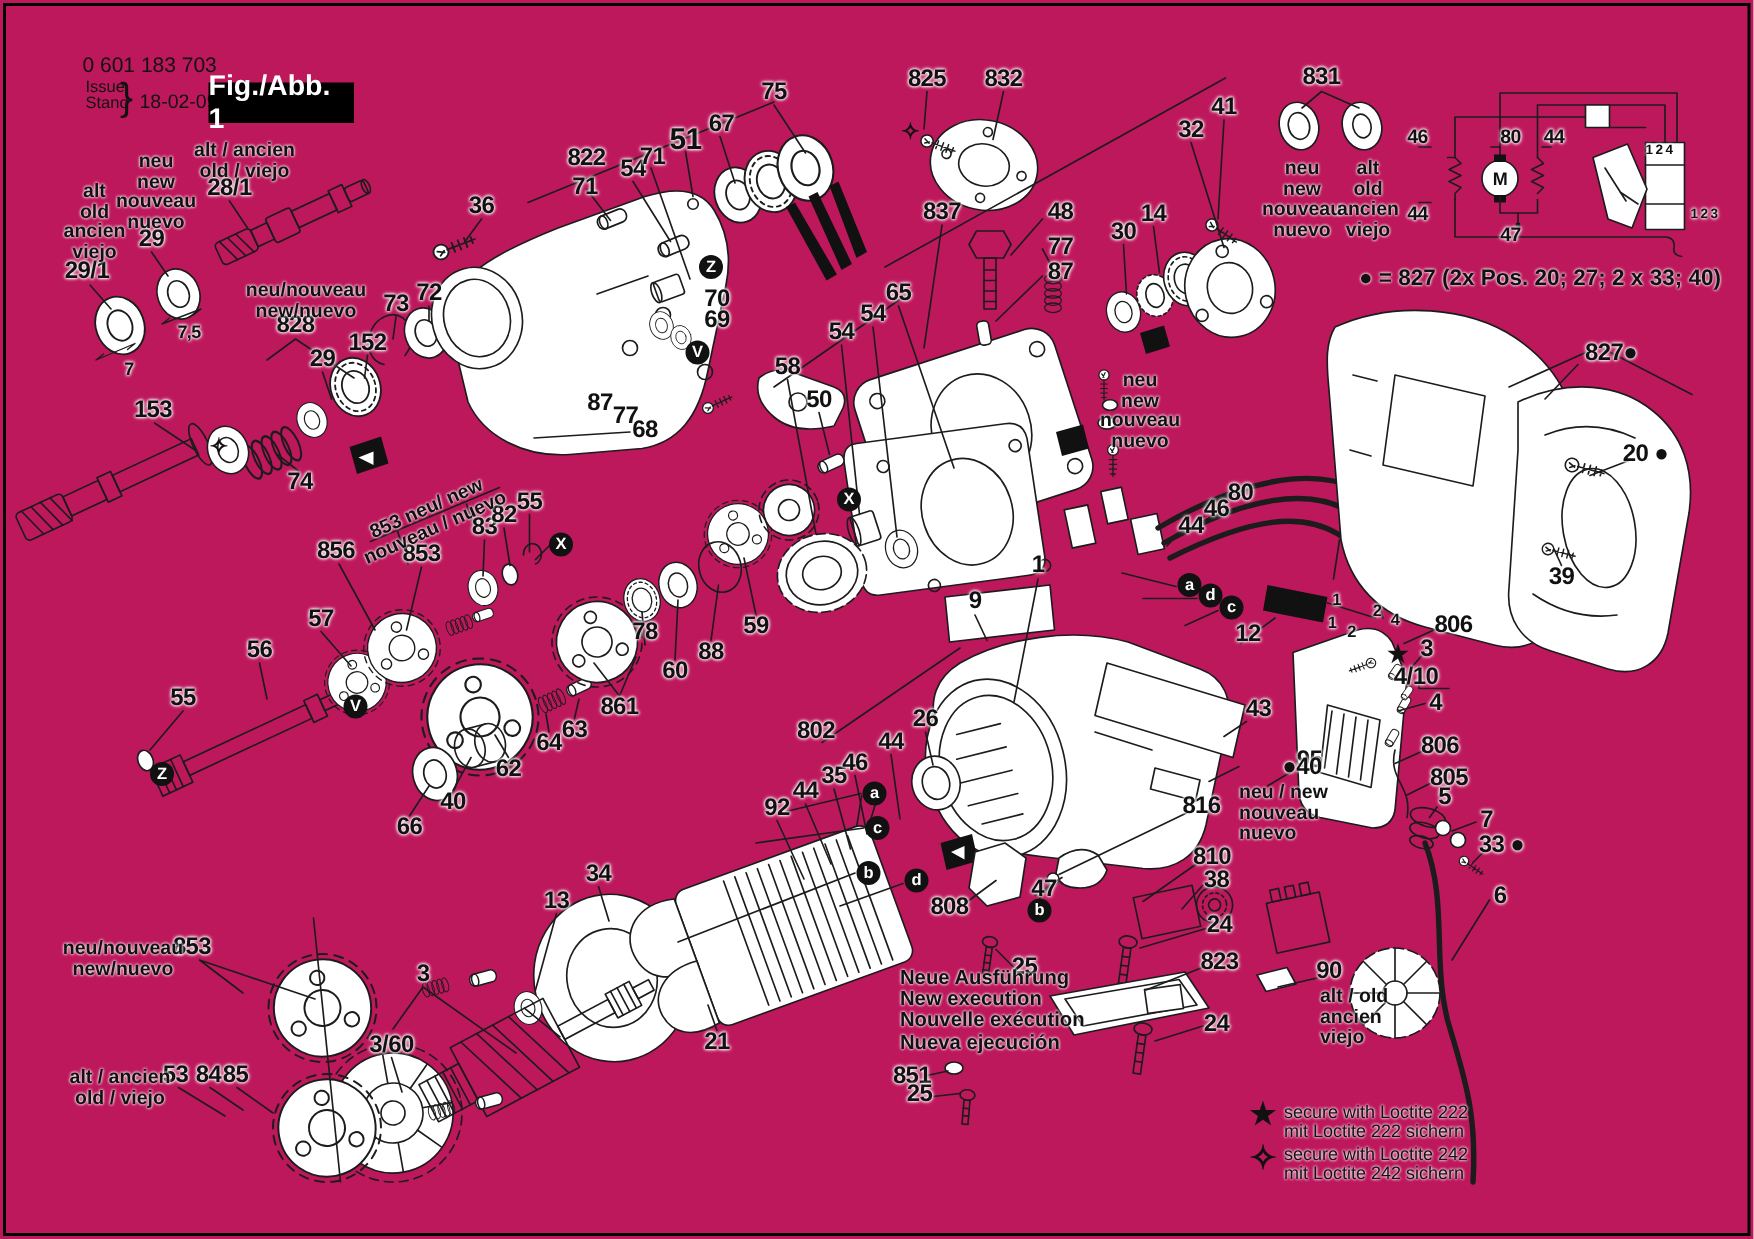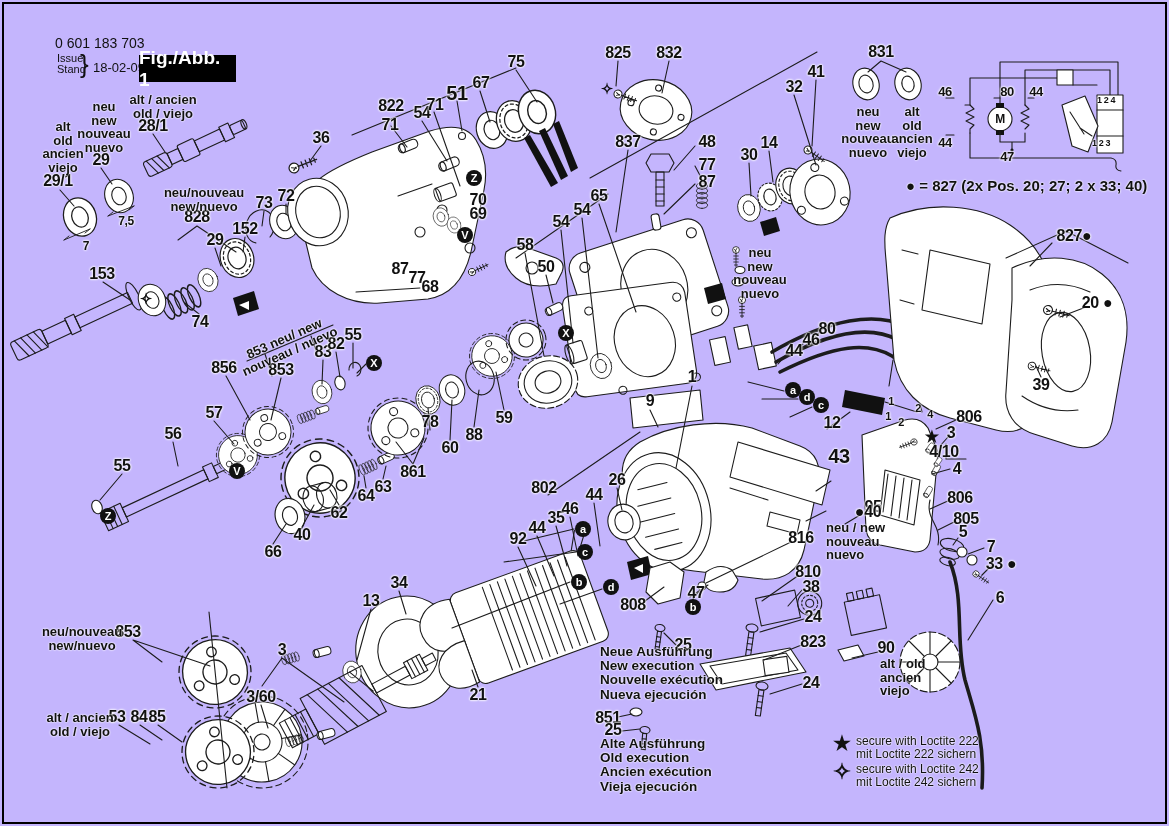--- a/index.html
+++ b/index.html
@@ -1,16 +1,16 @@
 <!DOCTYPE html>
 <html><head>
 <meta charset="utf-8">
 <style>
   html,body{margin:0;padding:0;background:#fff;}
-  #stage{position:relative;width:1169px;height:826px;background:#c4b5fd;overflow:hidden;
+  #stage{position:relative;width:1169px;height:826px;background:#be185d;overflow:hidden;
          font-family:"Liberation Sans",sans-serif;color:#111;}
   #frame{position:absolute;inset:2px;border:2px solid #000;pointer-events:none;}
   svg#art{position:absolute;left:0;top:0;}
   svg#art *{stroke:#1c1c1c;stroke-width:1.1;fill:none;stroke-linecap:round;stroke-linejoin:round;}
   svg#art .f{fill:#fff;}
   svg#art .k{fill:#111;stroke:none;}
   svg#art .wf{fill:#fff;stroke:none;}
   svg#art .thin{stroke-width:0.9;}
   svg#art .wire{stroke-width:3.6;}
   #labels{position:absolute;inset:0;}
@@ -530,21 +530,21 @@
       <div class="label" style="left: 450px; top: 448px; font-size: 16px;">60</div>
       <div class="label" style="left: 474px; top: 435px; font-size: 16px;">88</div>
       <div class="label" style="left: 504px; top: 418px; font-size: 16px;">59</div>
       <div class="label" style="left: 281px; top: 370px; font-size: 16px;">853</div>
       <div class="label" style="left: 323px; top: 352px; font-size: 16px;">83</div>
       <div class="label" style="left: 336px; top: 344px; font-size: 16px;">82</div>
       <div class="label" style="left: 353px; top: 335px; font-size: 16px;">55</div>
       <div class="label" style="left: 692px; top: 377px; font-size: 16px;">1</div>
       <div class="label" style="left: 650px; top: 401px; font-size: 16px;">9</div>
       <div class="label" style="left: 832px; top: 423px; font-size: 16px;">12</div>
-      <div class="label" style="left: 839px; top: 456px; font-size: 20px;">43</div>
+      <div class="label" style="left: 839px; top: 473px; font-size: 16px;">43</div>
       <div class="label" style="left: 833px; top: 507px; font-size: 16px; margin-left: 40px;">95</div>
       <div class="label" style="left: 801px; top: 538px; font-size: 16px;">816</div>
       <div class="label" style="left: 827px; top: 329px; font-size: 16px;">80</div>
       <div class="label" style="left: 811px; top: 340px; font-size: 16px;">46</div>
       <div class="label" style="left: 794px; top: 351px; font-size: 16px;">44</div>
       <div class="label" style="left: 617px; top: 480px; font-size: 16px;">26</div>
       <div class="label" style="left: 544px; top: 488px; font-size: 16px;">802</div>
       <div class="label" style="left: 518px; top: 539px; font-size: 16px;">92</div>
       <div class="label" style="left: 537px; top: 528px; font-size: 16px;">44</div>
       <div class="label" style="left: 556px; top: 518px; font-size: 16px;">35</div>
@@ -586,21 +586,21 @@
       <div class="label" style="left: 930px; top: 414px; font-size: 11px;">4</div>
       <div class="label" style="left: 888px; top: 416px; font-size: 11px;">1</div>
       <div class="label" style="left: 901px; top: 422px; font-size: 11px;">2</div>
       <div class="label" style="left: 945px; top: 91px; font-size: 13px;">46</div>
       <div class="label" style="left: 1007px; top: 91px; font-size: 13px;">80</div>
       <div class="label" style="left: 1036px; top: 91px; font-size: 13px;">44</div>
       <div class="label" style="left: 945px; top: 142px; font-size: 13px;">44</div>
       <div class="label" style="left: 1007px; top: 156px; font-size: 13px;">47</div>
       <div class="label" style="left: 1000px; top: 119px; font-size: 12px;">M</div>
       <div class="label" style="left: 1106px; top: 100px; font-size: 9px;">1 2 4</div>
-      <div class="label" style="left: 1101px; top: 143px; font-size: 9px;">1 2 3</div>
+      <div class="label" style="left: 1136px; top: 143px; font-size: 9px;">1 2 3</div>
       <div class="circ" style="left: 474px; top: 178px;">Z</div>
       <div class="circ" style="left: 465px; top: 235px;">V</div>
       <div class="circ" style="left: 566px; top: 333px;">X</div>
       <div class="circ" style="left: 374px; top: 363px;">X</div>
       <div class="circ" style="left: 237px; top: 471px;">V</div>
       <div class="circ" style="left: 108px; top: 516px;">Z</div>
       <div class="circ" style="left: 793px; top: 390px;">a</div>
       <div class="circ" style="left: 807px; top: 397px;">d</div>
       <div class="circ" style="left: 821px; top: 405px;">c</div>
       <div class="circ" style="left: 583px; top: 529px;">a</div>
@@ -672,26 +672,20 @@
       <div class="tblock center" style="left: 80px; top: 711px; font-size: 13px;">
         <div>alt / ancien</div>
         <div>old / viejo</div>
       </div>
       <div class="tblock" style="left: 600px; top: 645px; font-size: 13.5px;">
         <div>Neue Ausführung</div>
         <div>New execution</div>
         <div>Nouvelle exécution</div>
         <div>Nueva ejecución</div>
       </div>
-      <div class="tblock" style="left: 600px; top: 737px; font-size: 13.5px;">
-        <div>Alte Ausführung</div>
-        <div>Old execution</div>
-        <div>Ancien exécution</div>
-        <div>Vieja ejecución</div>
-      </div>
       <div class="tblock" style="left: 906px; top: 178px; font-size: 15px;">
         <div>● = 827 (2x Pos. 20; 27; 2 x 33; 40)</div>
       </div>
       <div class="tblock reg" style="left: 856px; top: 735px; font-size: 12px;">
         <div>secure with Loctite 222</div>
         <div>mit Loctite 222 sichern</div>
       </div>
       <div class="tblock reg" style="left: 856px; top: 763px; font-size: 12px;">
         <div>secure with Loctite 242</div>
         <div>mit Loctite 242 sichern</div>

